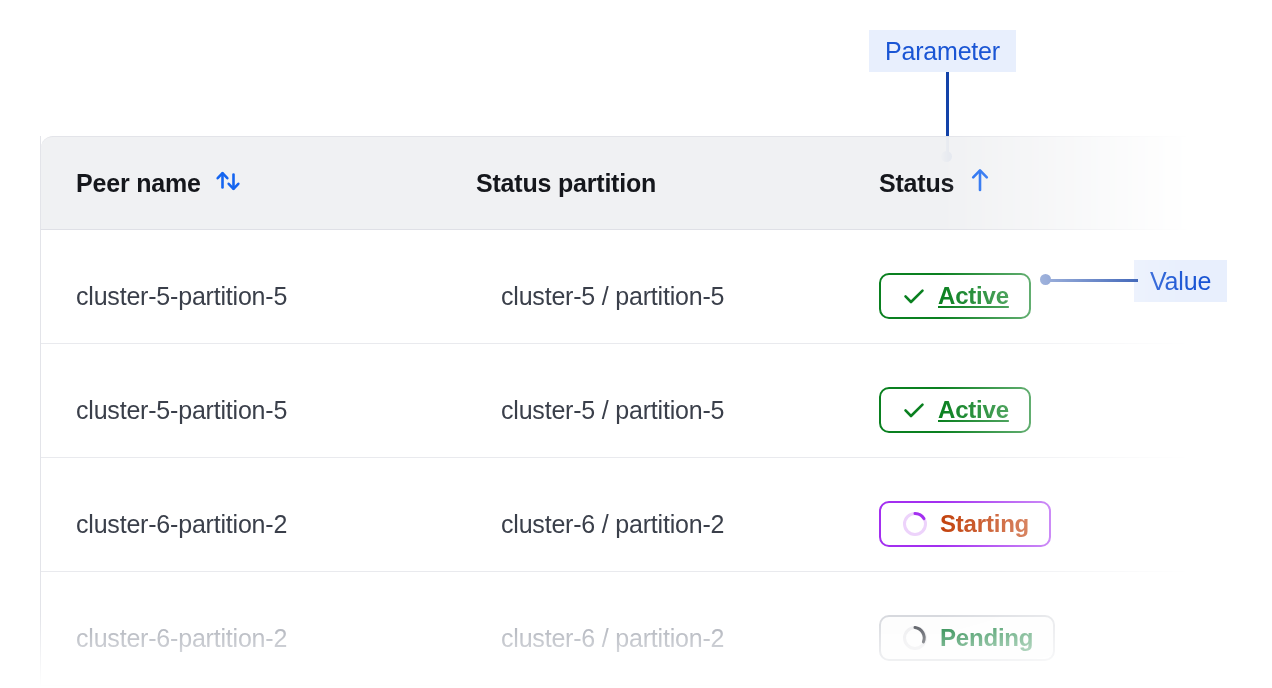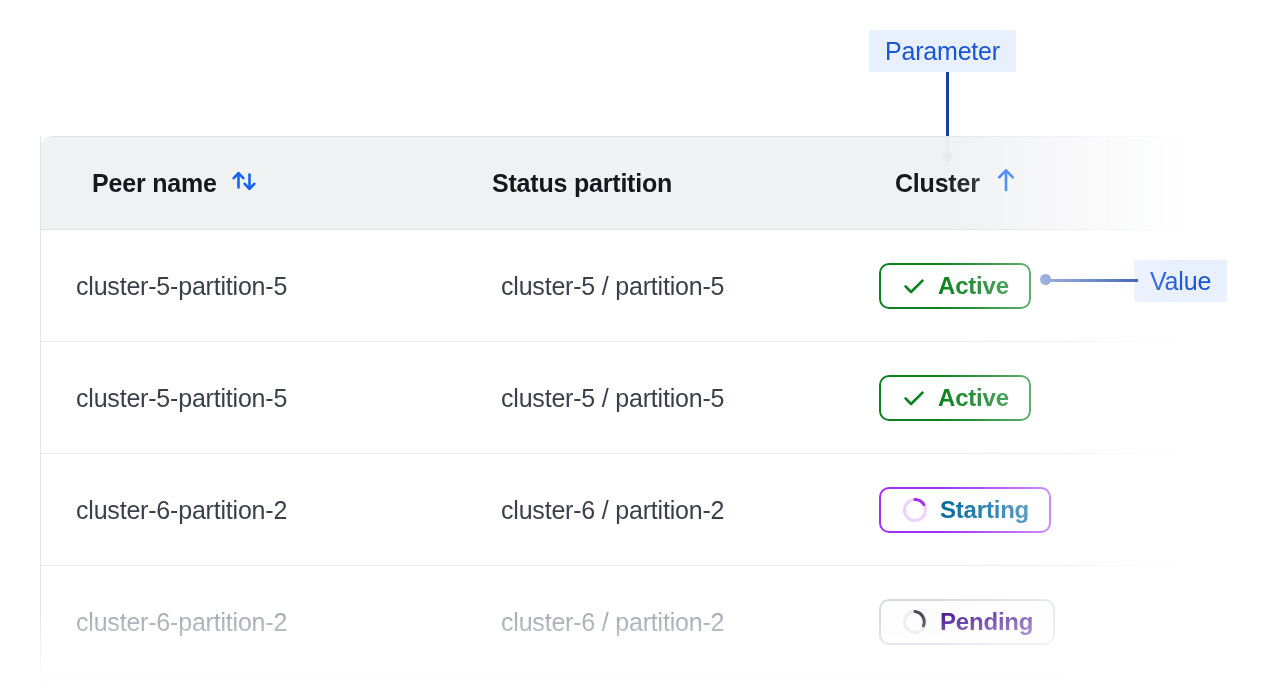--- a/index.html
+++ b/index.html
@@ -60,32 +60,32 @@
   }
 
   .th {
     display: flex;
     align-items: center;
     gap: 12px;
     font-size: 25px;
     font-weight: 700;
     color: #15171c;
     letter-spacing: -0.2px;
-    margin-left: 16px;
   }
   .th.c1 { position: absolute; left: 35px; }
   .th.c2 { position: absolute; left: 435px; }
   .th.c3 { position: absolute; left: 838px; }
 
   .row {
     position: relative;
-    height: 112px;
+    height: 96px;
     background: #ffffff;
     border-bottom: 1.5px solid #e9eaee;
     box-sizing: border-box;
+    margin-top: 18px;
   }
   .row .cell {
     position: absolute;
     top: 50%;
     transform: translateY(-50%);
     font-size: 25px;
     color: #3a3f4a;
     letter-spacing: -0.2px;
     white-space: nowrap;
   }
@@ -103,23 +103,23 @@
     height: 46px;
     padding: 0 20px;
     border-radius: 10px;
     border: 2px solid;
     font-size: 24px;
     font-weight: 600;
     letter-spacing: -0.2px;
     box-sizing: border-box;
     background: #ffffff;
   }
-  .pill.active  { border-color: #0a8020; color: #0a8020; }
-  .pill.starting{ border-color: #a32ff0; color: #0369a1; }
-  .pill.pending { border-color: #d7d9de; color: #4c1d95; background:#fdfdfd; }
+  .pill.active  { border-color: #0a8020; color: #0a8020; text-decoration: underline; }
+  .pill.starting{ border-color: #a32ff0; color: #c2410c; }
+  .pill.pending { border-color: #d7d9de; color: #15803d; background:#fdfdfd; }
 
   .check { flex: 0 0 auto; display:block; }
 
   .spinner { flex: 0 0 auto; display:block; }
 
   
   .anno-badge {
     position: absolute;
     display: inline-flex;
     align-items: center;
@@ -185,21 +185,21 @@
               <path d="M15.7 18.8L20.5 23.8L25.3 18.8" stroke="#1565f0" stroke-width="2.6" stroke-linecap="round" stroke-linejoin="round"></path>
             </svg>
           </span>
         </div>
 
         <div class="th c2">
           <span>Status partition</span>
         </div>
 
         <div class="th c3">
-          <span>Cluster</span>
+          <span>Status</span>
           <span class="icon">
             <svg width="28" height="30" viewBox="0 0 28 30" fill="none" aria-hidden="true">
               <path d="M14 25V6" stroke="#1565f0" stroke-width="2.6" stroke-linecap="round"></path>
               <path d="M7.2 12.4L14 5.4L20.8 12.4" stroke="#1565f0" stroke-width="2.6" stroke-linecap="round" stroke-linejoin="round"></path>
             </svg>
           </span>
         </div>
 
       </div>
 

